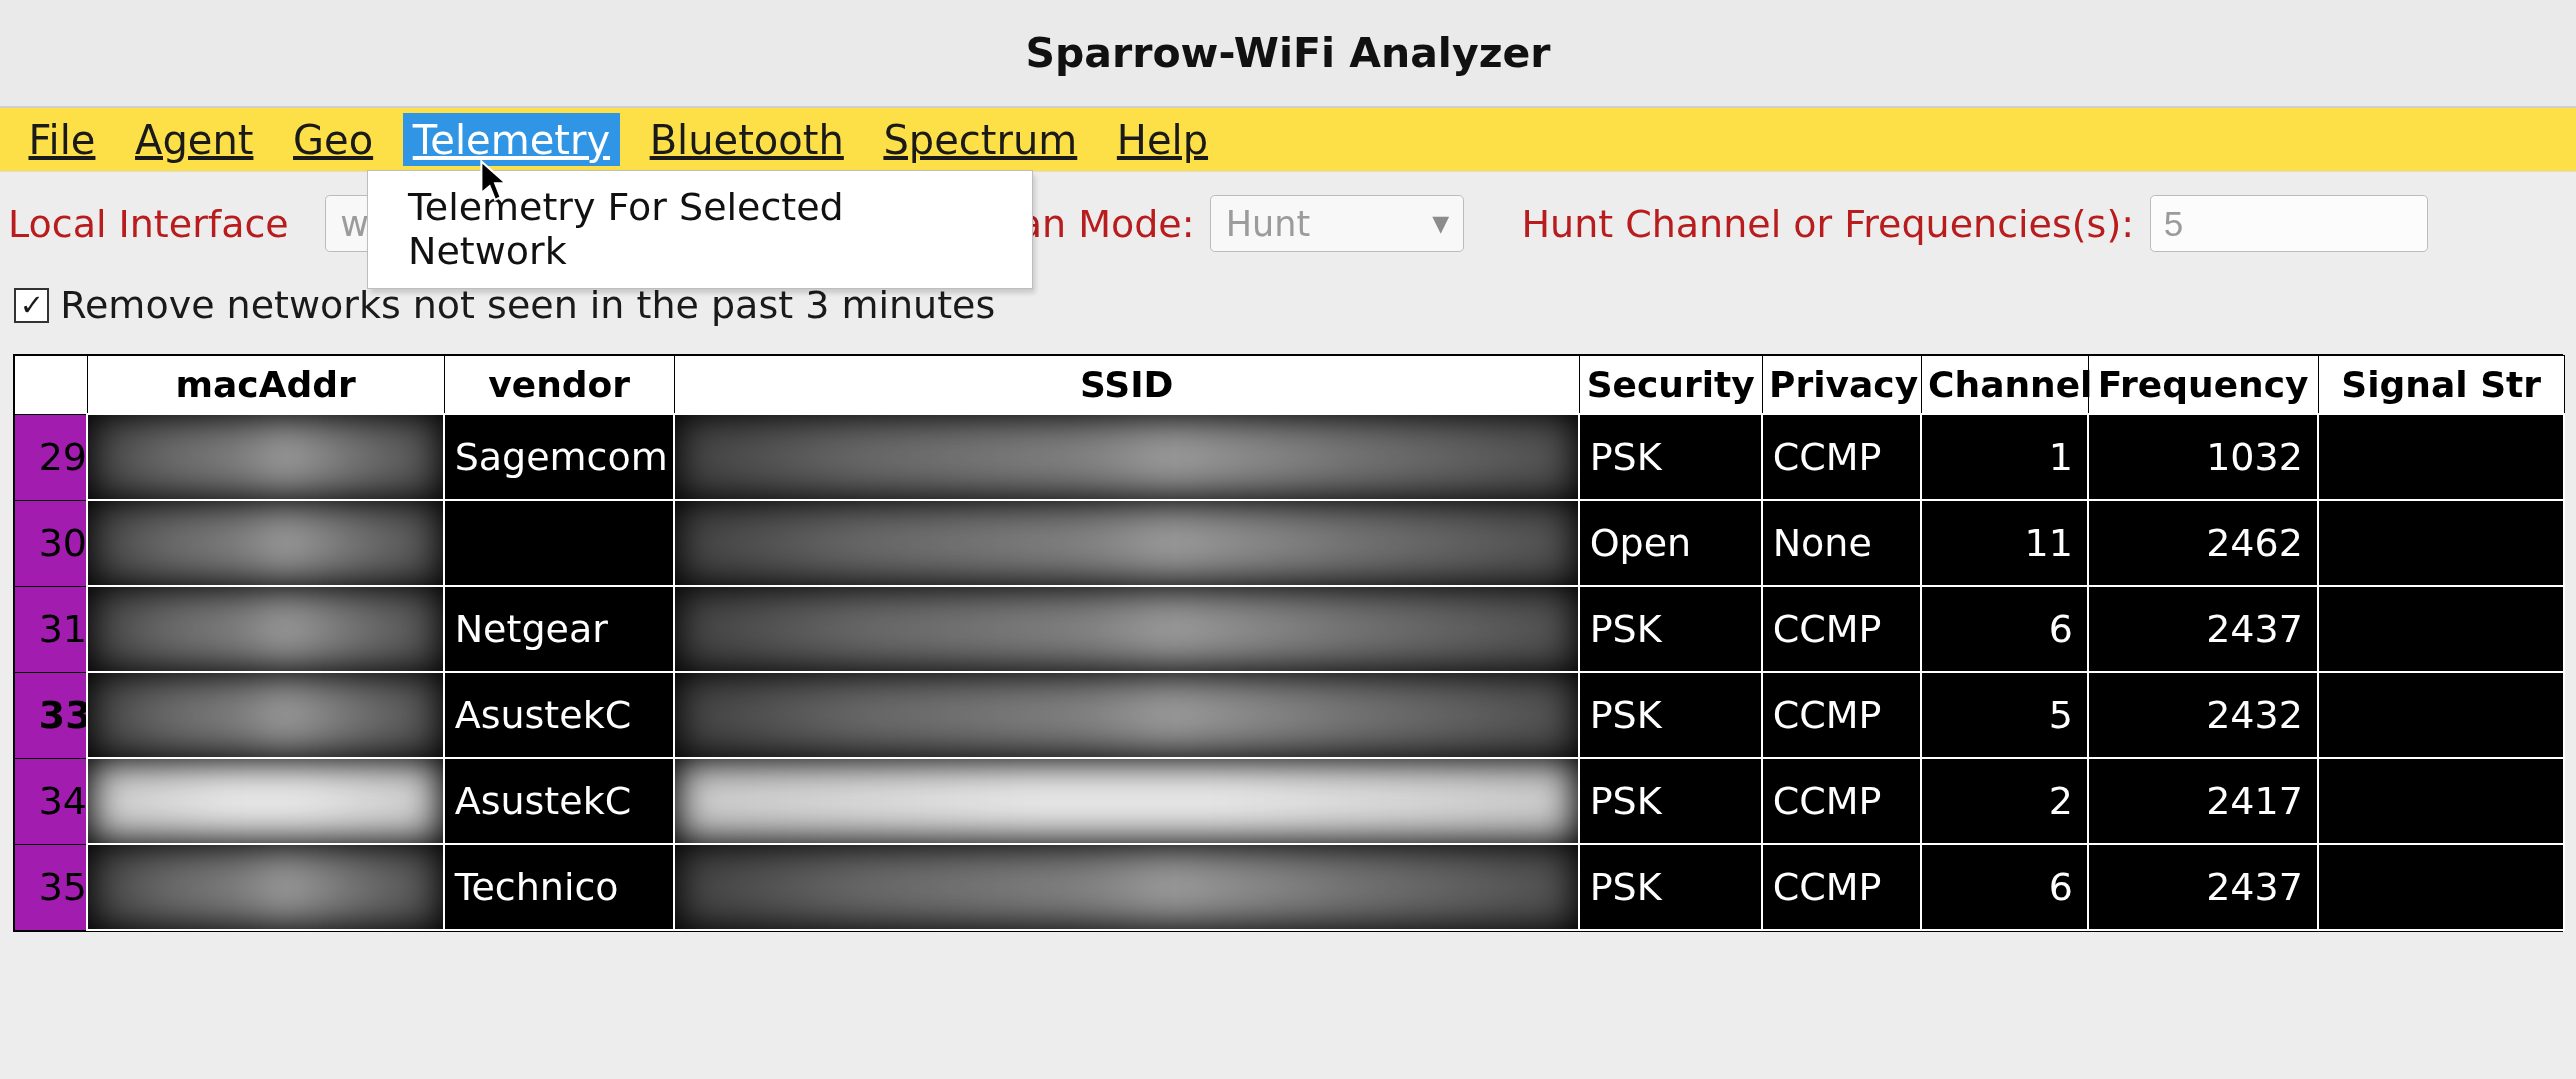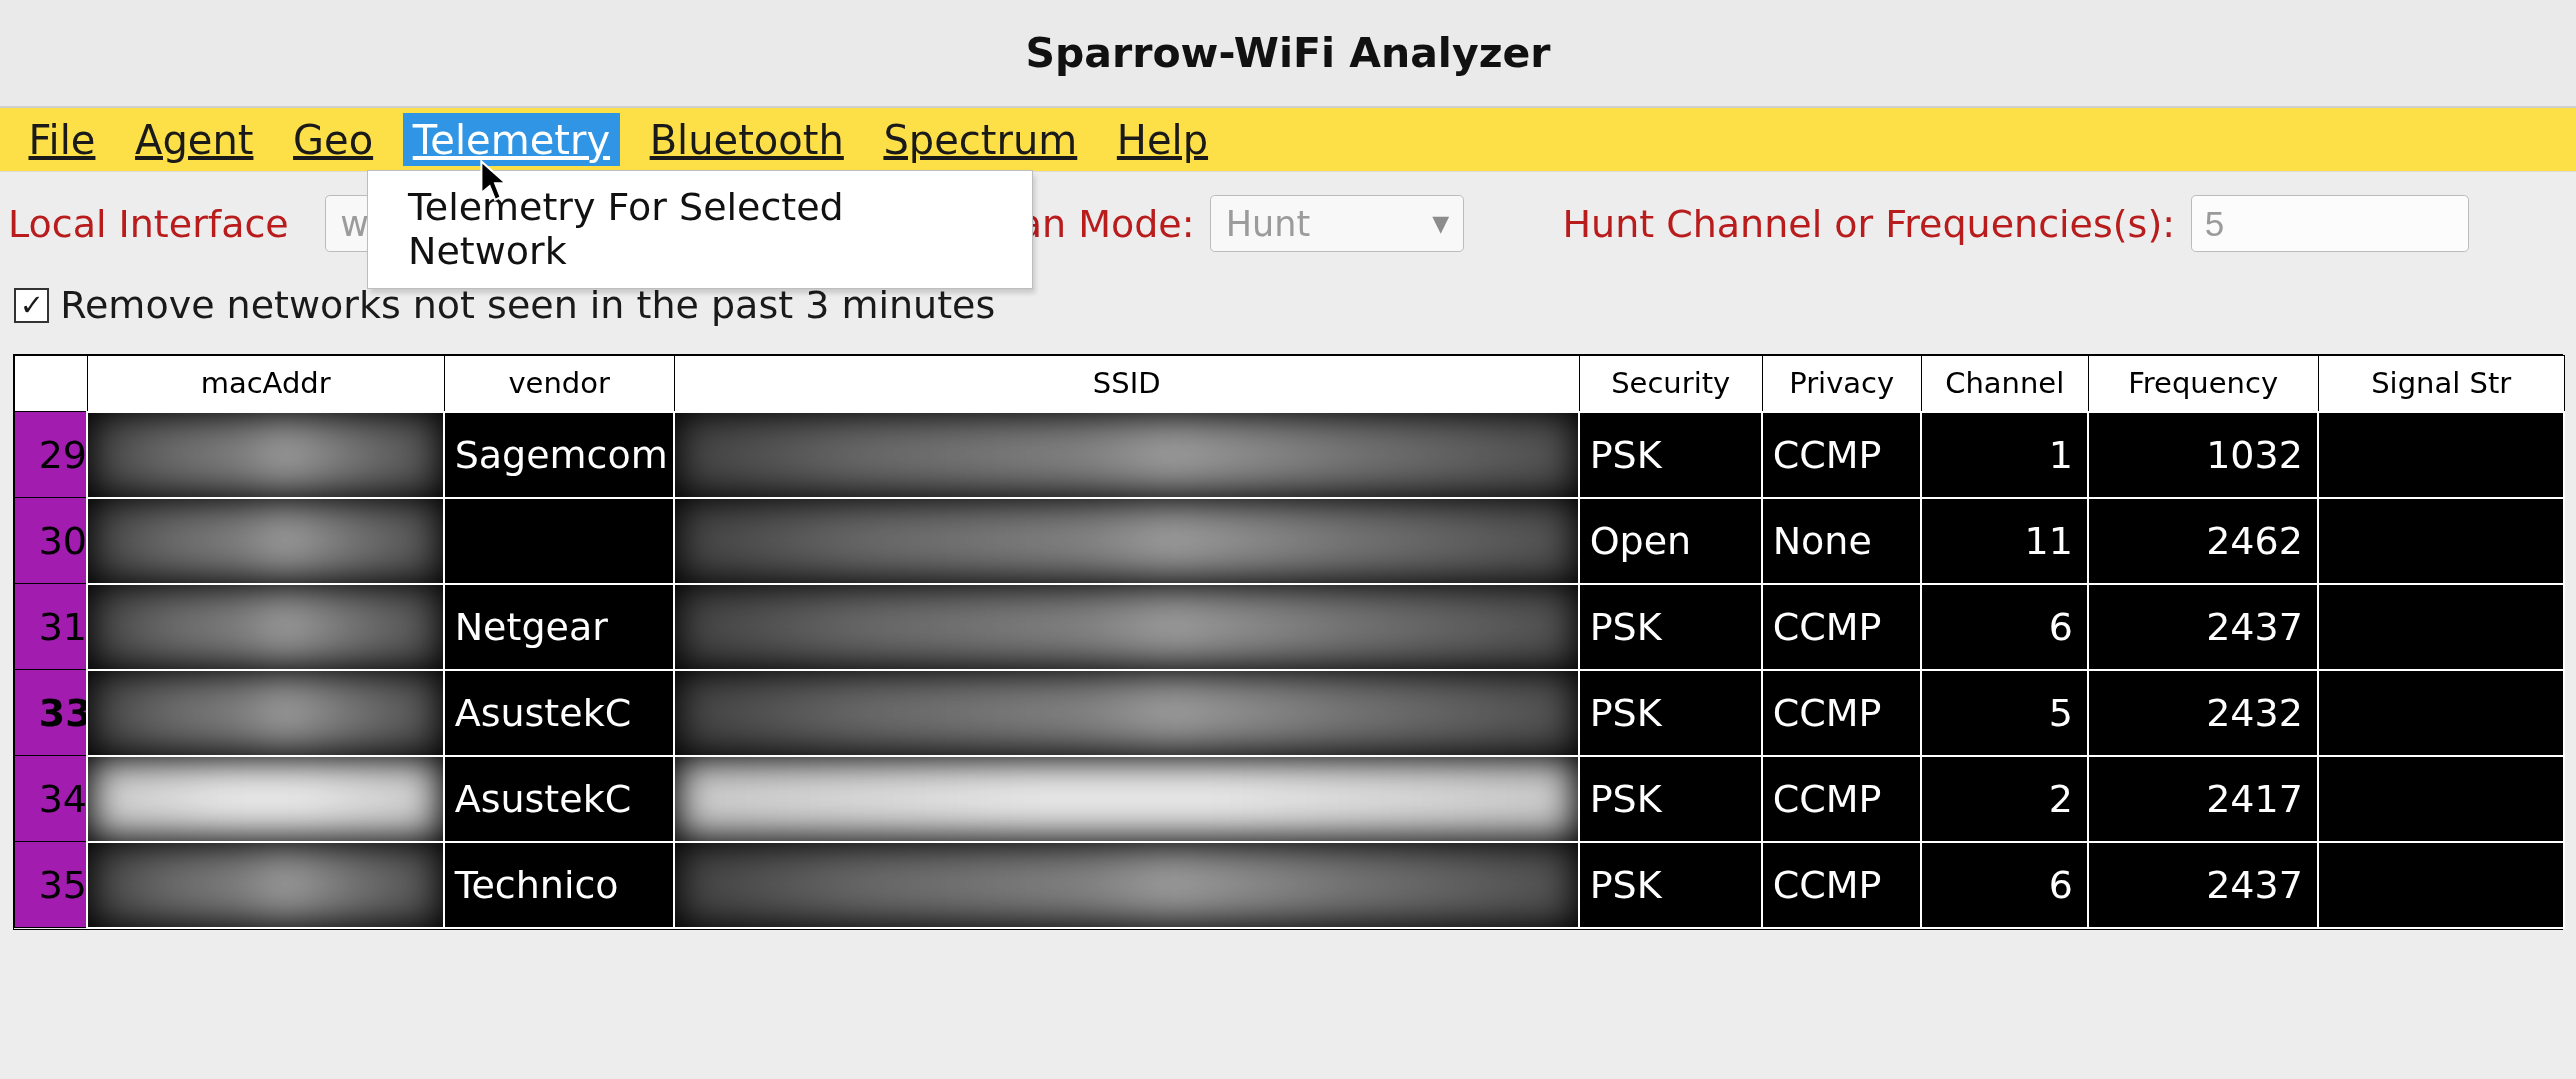--- a/index.html
+++ b/index.html
@@ -114,21 +114,21 @@
     font-size: 33px;
     font-weight: 400;
     filter: blur(3.2px);
   }
   .scan-mode-block {
     display: flex; align-items: center; gap: 16px;
     margin-left: 56px;
   }
   .hunt-ch-block {
     display: flex; align-items: center; gap: 16px;
-    margin-left: 76px;
+    margin-left: 35px;
   }
   .txtinput {
     height: 57px; width: 278px;
     border: 1.6px solid #bbb; border-radius: 4.8px;
     background: #fcfcfc; color: #9b9b9b;
     font-size: 35px; padding: 0 12.7px;
   }
   .iface-wrap {
     position: relative;
     margin-left: 14.3px;
@@ -165,22 +165,22 @@
   col.ssid  { width: 905px; }
   col.sec   { width: 183px; }
   col.priv  { width: 159px; }
   col.chan  { width: 167px; }
   col.freq  { width: 230px; }
   col.sig   { width: 246px; }
 
   thead th {
     background: #ffffff;
     color: #000;
-    font-size: 29px;
-    font-weight: 400;
+    font-size: 36px;
+    font-weight: 700;
     padding: 8px 6.4px;
     text-align: center;
     border: 1.6px solid #000;
     height: 56px;
   }
   thead th.idx { background: #fff; }
 
   tbody td {
     border: 2.4px solid #fff;
     background: #000;

